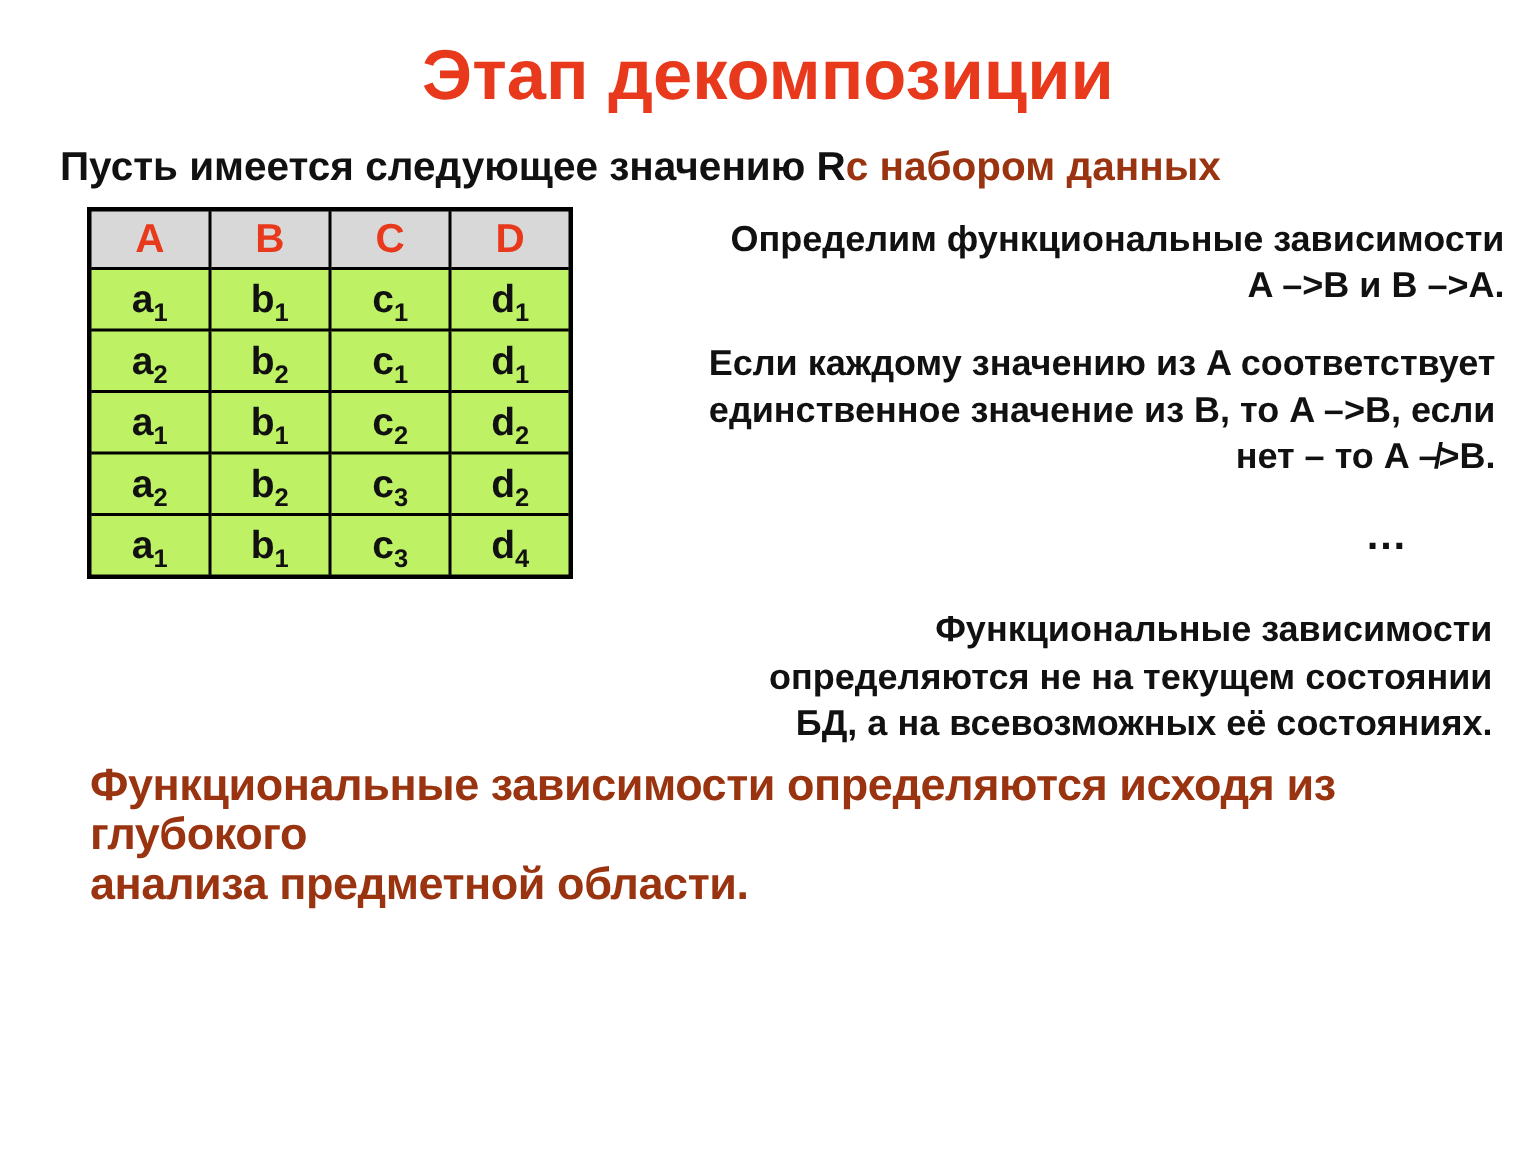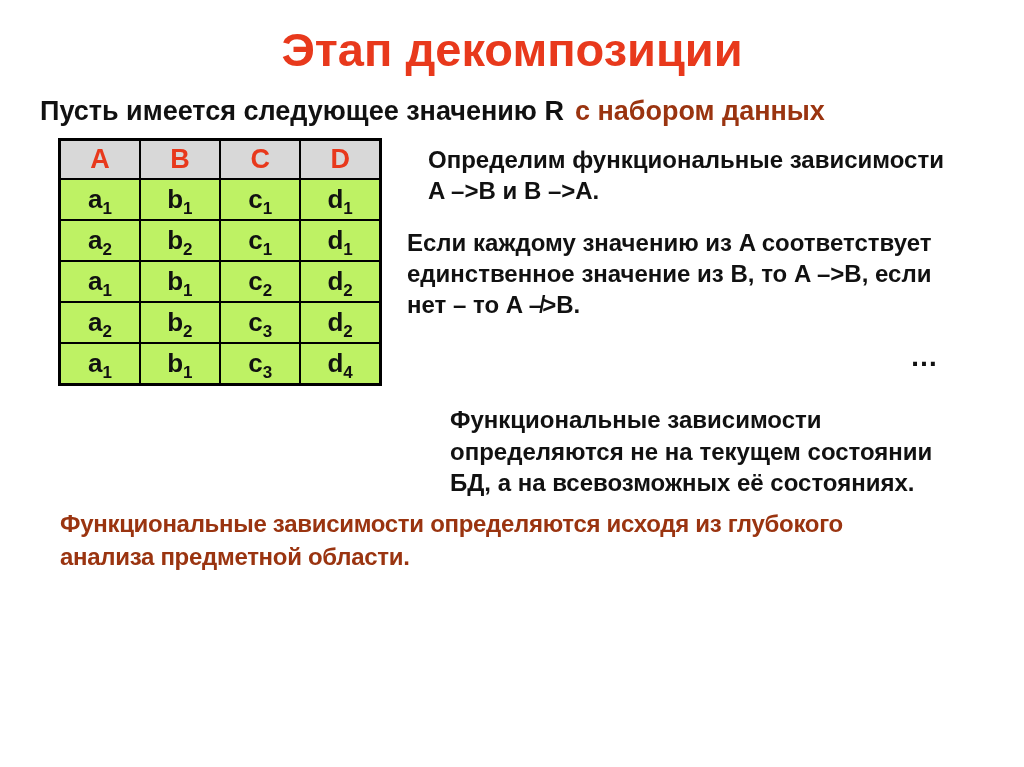--- a/index.html
+++ b/index.html
@@ -32,21 +32,20 @@
     left: 40px;
     top: 96px;
     margin: 0;
     font-size: 27px;
     font-weight: 700;
     color: var(--text-black, #111111);
     white-space: nowrap;
   }
   .subtitle .brown-part {
     color: var(--accent-brown, #9a3410);
-    margin-left: 11px;
   }
   table.rel {
     position: absolute;
     left: 58px;
     top: 138px;
     width: 324px;
     border-collapse: collapse;
     table-layout: fixed;
     border: 3px solid #000;
   }
@@ -75,41 +74,42 @@
     line-height: 0;
   }
   .note {
     position: absolute;
     margin: 0;
     font-size: 24px;
     font-weight: 700;
     color: var(--text-black, #111111);
     line-height: 31px;
     white-space: pre-line;
+    text-align: right;
   }
   .note-define { left: 428px; top: 144px; width: 575px; }
   .note-rule   { left: 407px; top: 227px; width: 590px; }
   .note-states { left: 450px; top: 404px; width: 545px; line-height: 31.5px; }
   .ellipsis {
     position: absolute;
     left: 878px;
     top: 341px;
     width: 92px;
     text-align: center;
     font-size: 28px;
     font-weight: 700;
     color: var(--text-black, #111111);
   }
   .footer-note {
     position: absolute;
     left: 60px;
     top: 507px;
     width: 900px;
     margin: 0;
-    font-size: 24px;
+    font-size: 30px;
     font-weight: 700;
     line-height: 33px;
     letter-spacing: -0.3px;
     color: var(--accent-brown, #9a3410);
     white-space: pre-line;
   }
 </style>
 </head>
 <body>
 

